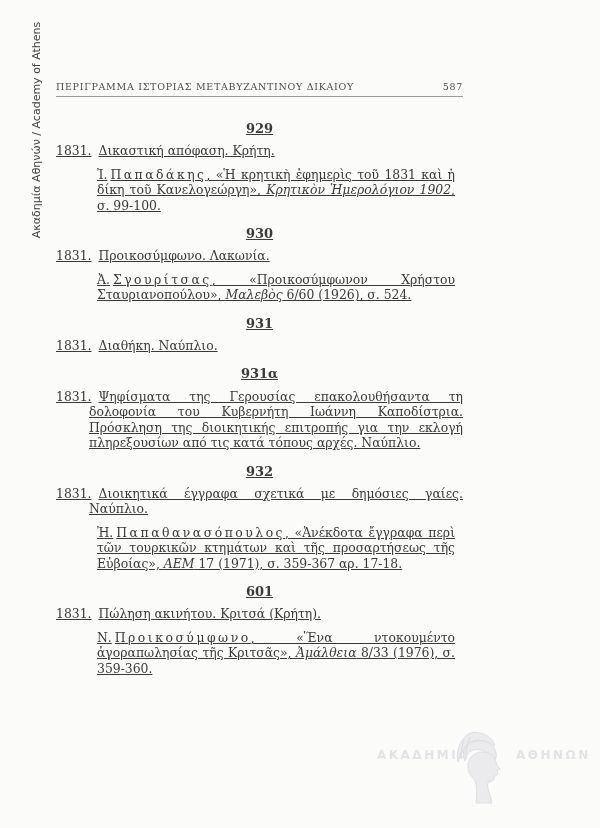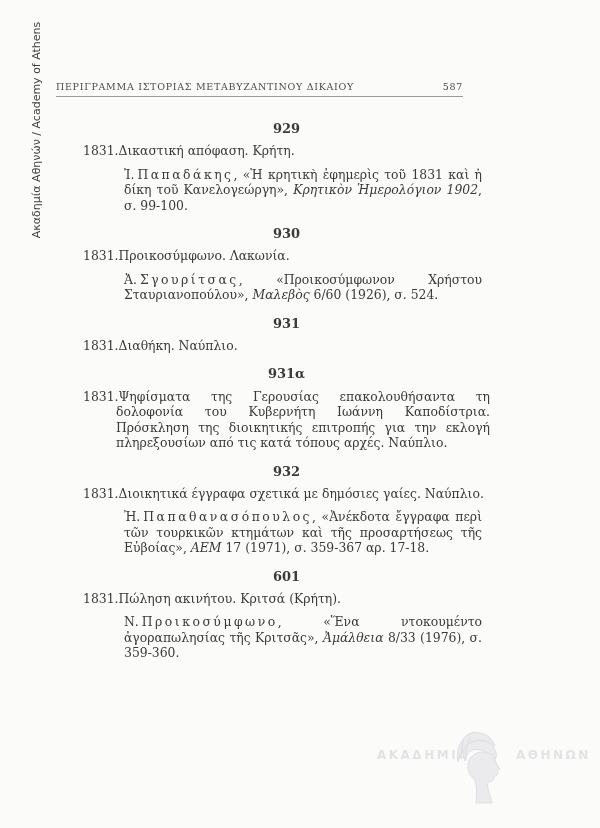--- a/index.html
+++ b/index.html
@@ -38,39 +38,40 @@
     border-bottom: 1px solid #9a9a9a;
     padding-bottom: 4px;
     font-size: 9.5px;
     letter-spacing: 0.7px;
     color: #4c4c4c;
   }
 
   
   .content {
     position: absolute;
-    left: 83px;
+    left: 56px;
     top: 110px;
     width: 407px;
     font-size: 12.4px;
     line-height: 15.4px;
+    text-decoration: underline;
   }
 
   .entry-number {
     text-align: center;
     font-weight: bold;
     font-size: 13px;
     margin: 13px 0 7px 0;
   }
   .entry-number.first { margin-top: 11px; }
 
   .para  { margin: 0; padding-left: 33px; text-indent: -33px; text-align: justify; }
   .cite  { margin: 8px; padding-left: 33px; text-align: justify; }
 
-  .year    { }
+  .year    { margin-right: 7px; }
   .initial { margin-right: 3px; }
   .author  { letter-spacing: 2.5px; }
   .src     { font-style: italic; }
 
   
   .wm-text {
     position: absolute;
     top: 748px;
     font-family: "DejaVu Sans", "Liberation Sans", sans-serif;
     font-size: 12px;

